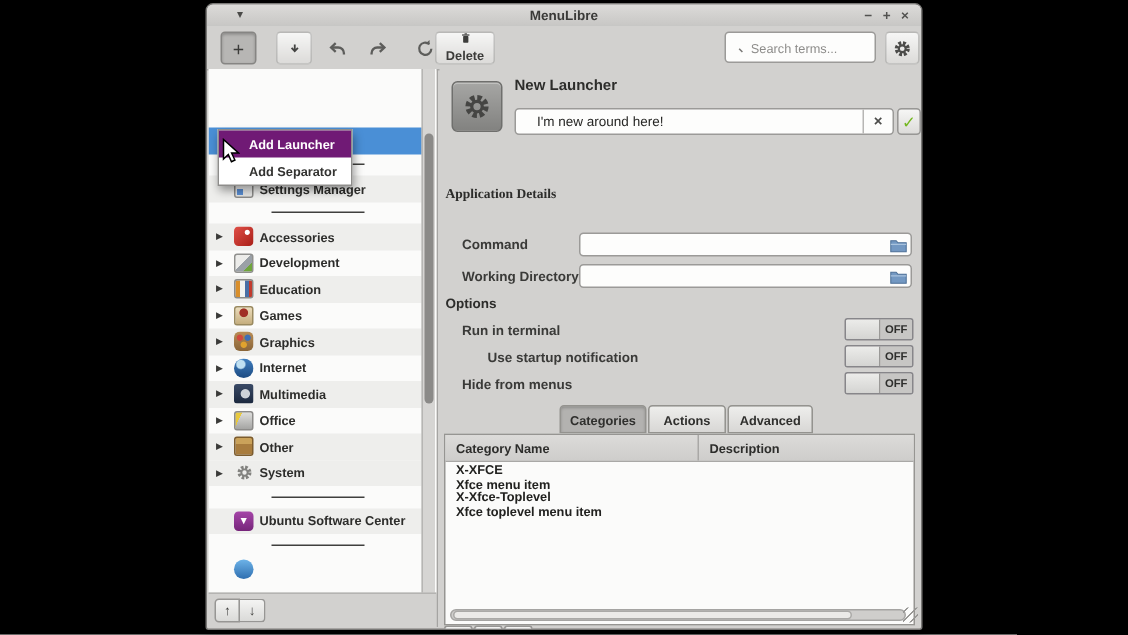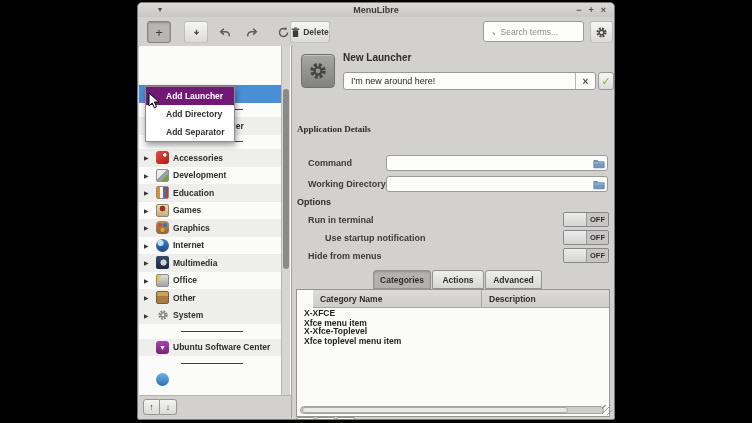--- a/index.html
+++ b/index.html
@@ -88,21 +88,21 @@
   
   .panel{position:absolute;left:154px;top:0;right:0;bottom:0;background:#d2d1cf;}
   .bigicon{position:absolute;left:8px;top:8px;width:32px;height:32px;border-radius:4px;
            border:1px solid #6f6f6d;background:linear-gradient(#a6a6a4,#828280);
            display:flex;align-items:center;justify-content:center;color:#45454­3;color:#454543;
            box-shadow:inset 0 1px 0 rgba(255,255,255,.3);}
   .ptitle{position:absolute;left:50px;top:6px;font-size:10px;font-weight:700;color:#2d2d2b;}
   .name-entry{position:absolute;left:50px;top:26px;width:253px;height:18px;background:#fdfdfc;
               border:1px solid #9b9a98;border-radius:3px;box-sizing:border-box;display:flex;align-items:center;}
   .name-entry input{flex:1;border:none;outline:none;background:transparent;font-size:9px;color:#262624;
-                    padding:0 7px;font-family:inherit;min-width:0;}
+                    padding:0 14px;font-family:inherit;min-width:0;}
   .name-clear{width:19px;height:100%;border-left:1px solid #b7b6b4;display:flex;align-items:center;
               justify-content:center;font-size:10px;font-weight:700;color:#4e4e4c;}
   .apply-btn{position:absolute;left:305px;top:26px;width:16px;height:18px;border:1px solid #98979­5;
              border:1px solid #989795;border-radius:3px;background:linear-gradient(#f6f6f5,#dcdbd9);
              display:flex;align-items:center;justify-content:center;font-size:11px;font-weight:700;box-sizing:border-box;}
   .heading{position:absolute;font-size:9px;font-weight:700;color:#2d2d2b;}
   .flabel{position:absolute;font-size:9px;font-weight:600;color:#3a3a38;}
   .fentry{position:absolute;left:93px;width:222px;height:16px;background:#fdfdfc;border:1px solid #9b9a98;
           border-radius:3px;box-sizing:border-box;display:flex;align-items:center;justify-content:flex-end;padding-right:2px;}
   .fentry input{flex:1;border:none;outline:none;background:transparent;font-size:8.5px;color:#262624;padding:0 4px;
@@ -111,21 +111,21 @@
           box-sizing:border-box;display:flex;overflow:hidden;}
   .toggle .knob{width:22px;background:linear-gradient(#ececea,#d4d4d2);border-right:1px solid #9a9997;}
   .toggle .state{flex:1;background:#c7c6c4;display:flex;align-items:center;justify-content:center;
                  font-size:7.5px;font-weight:700;color:#2e2e2c;}
   .tab{position:absolute;top:224px;height:19px;box-sizing:border-box;border:1px solid #94938f;
        display:flex;align-items:center;justify-content:center;font-size:8.5px;font-weight:600;color:#2f2f2d;
        background:linear-gradient(#eeeeec,#d8d7d5);border-radius:3px 3px 0 0;}
   .tab.active{background:#b3b2b0;box-shadow:inset 0 1px 2px rgba(0,0,0,.2);}
   .cat-table{position:absolute;left:3px;top:243px;width:314px;height:128px;background:#fbfbfa;
              border:1px solid #969592;box-sizing:border-box;}
-  .thead{display:flex;height:17px;background:linear-gradient(#dcdbd9,#cecdcb);border-bottom:1px solid #a9a8a6;margin-left:16px;}
+  .thead{display:flex;height:17px;background:linear-gradient(#dcdbd9,#cecdcb);border-bottom:1px solid #a9a8a6;}
   .th{font-size:8.5px;font-weight:700;color:#2d2d2b;display:flex;align-items:center;padding-left:7px;box-sizing:border-box;}
   .th:first-child{width:169px;border-right:1px solid #a9a8a6;}
   .trow{display:flex;height:18px;flex-direction:column;}
   .td{font-size:8.5px;font-weight:600;color:#222220;display:flex;align-items:center;padding-left:7px;box-sizing:border-box;}
   .td:first-child{width:169px;}
   .hscroll{position:absolute;left:3px;right:5px;bottom:2px;height:8px;background:#cfcecc;
            border:1px solid #a5a4a2;border-radius:4px;box-sizing:border-box;}
   .hthumb{position:absolute;left:1px;top:0;bottom:0;width:88%;background:#ebeae8;border:1px solid #aaa9a7;border-radius:4px;box-sizing:border-box;}
   .minibar{position:absolute;left:3px;top:371px;display:flex;gap:1px;}
   .mbtn{width:19px;height:17px;border:1px solid #979694;background:linear-gradient(#f4f4f3,#dadad8);
@@ -180,21 +180,21 @@
         <path d="M3 12 v-1 a4.4 4.4 0 0 1 4.4 -4.4 H12.6" fill="none" stroke="#5d5d5b" stroke-width="1.8"></path>
         <path d="M9.4 3.2 L13 6.6 L9.4 10" fill="none" stroke="#5d5d5b" stroke-width="1.8"></path>
       </svg>
     </div>
     <div class="tbtn flat" style="left:134px;width:22px;">
       <svg width="13" height="13" viewBox="0 0 16 16">
         <path d="M13 8 a5 5 0 1 1 -1.7 -3.8" fill="none" stroke="#5d5d5b" stroke-width="1.8"></path>
         <path d="M11.5 0.8 L11.6 4.6 L7.9 4.2 Z" fill="#5d5d5b"></path>
       </svg>
     </div>
-    <div class="tbtn" style="left:152px;width:40px;gap:3px;">
+    <div class="tbtn" style="left:152px;width:40px;gap:3px;flex-direction:column;">
       <svg width="9" height="11" viewBox="0 0 10 12">
         <rect x="2" y="3.5" width="6" height="7.5" rx="0.8" fill="#3c3c3a"></rect>
         <rect x="0.8" y="1.6" width="8.4" height="1.4" fill="#3c3c3a"></rect>
         <rect x="3.6" y="0.4" width="2.8" height="1.2" fill="#3c3c3a"></rect>
       </svg>
       <span style="font-size:8.5px;font-weight:700;">Delete</span>
     </div>
     <div class="search">
       <svg width="9" height="9" viewBox="0 0 12 12">
         <circle cx="5" cy="5" r="3.4" fill="none" stroke="#77767­4" stroke-width="1.5"></circle>
@@ -321,21 +321,20 @@
       </div>
 
       <div class="sbottom">
         <span class="mvbtn">↑</span>
         <span class="mvbtn">↓</span>
       </div>
     </div>
 
     <div class="menu">
       <div class="mitem sel">Add Launcher</div>
-      <div class="mitem">Add Directory</div>
       <div class="mitem">Add Separator</div>
       <svg class="cursor" width="12" height="18" viewBox="0 0 12 18">
         <polygon points="1,1 1,14 4.2,11 6.3,15.8 8.6,14.7 6.4,10 11,10" fill="#fff" stroke="#000" stroke-width="1"></polygon>
       </svg>
     </div>
 
     <div class="panel">
 
       <div class="bigicon">
         <svg width="20" height="20">

